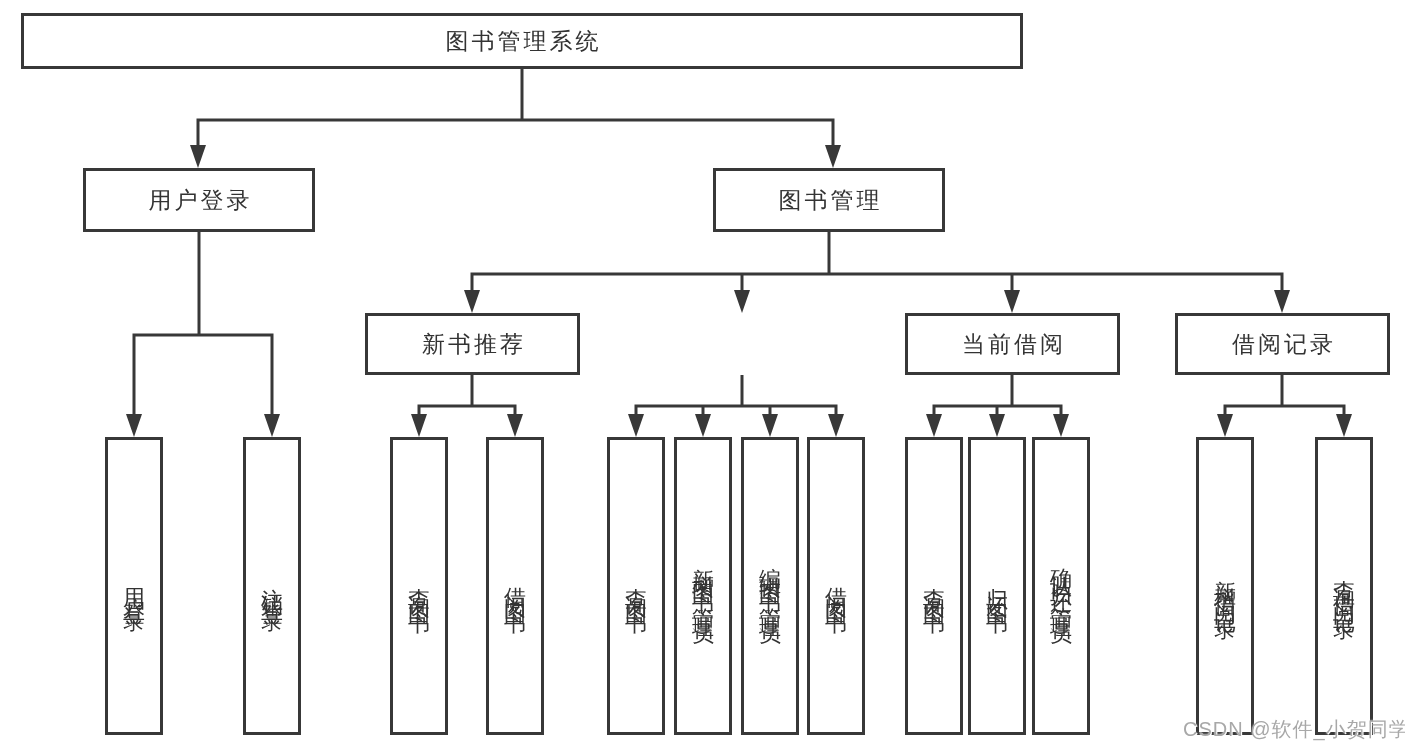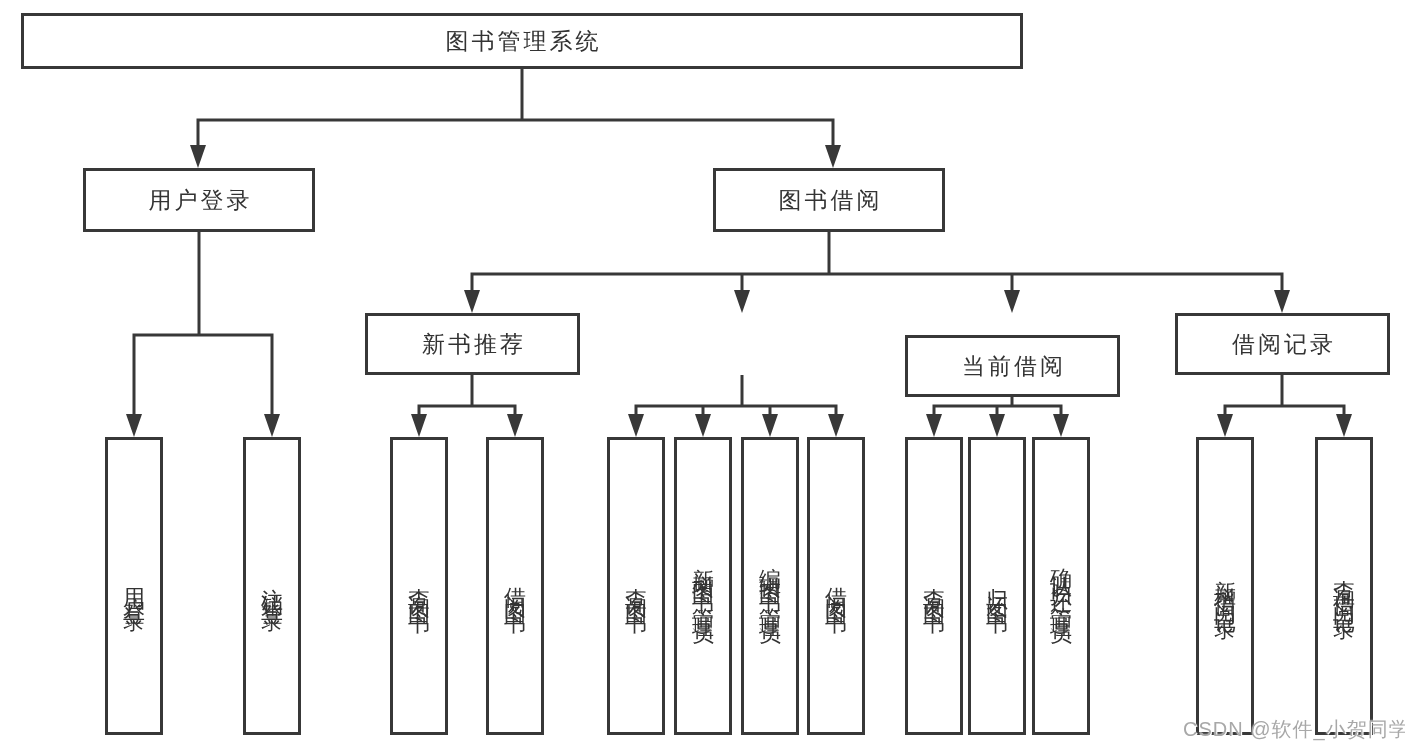--- a/index.html
+++ b/index.html
@@ -44,21 +44,21 @@
     letter-spacing: 8px;
     line-height: 1;
   }
   
   .n-root      { left: 21px;   top: 13px;  width: 1002px; height: 56px; }
   .n-login     { left: 83px;   top: 168px; width: 232px;  height: 64px; }
   .n-mgmt      { left: 713px;  top: 168px; width: 232px;  height: 64px; }
   .n-l3        { top: 313px; width: 215px; height: 62px; }
   .n-rec       { left: 365px; }
   .n-bor       { left: 635px; }
-  .n-cur       { left: 905px; margin-top: 22px; }
+  .n-cur       { left: 905px; }
   .n-log       { left: 1175px; }
   .leaf        { top: 437px; width: 58px; height: 298px; }
   .lf-1  { left: 105px; }
   .lf-2  { left: 243px; }
   .lf-3  { left: 390px; }
   .lf-4  { left: 486px; }
   .lf-5  { left: 607px; }
   .lf-6  { left: 674px; }
   .lf-7  { left: 741px; }
   .lf-8  { left: 807px; }
@@ -132,21 +132,21 @@
       <polygon points="989,414 1005,414 997,437"></polygon>
       <polygon points="1053,414 1069,414 1061,437"></polygon>
       <polygon points="1217,414 1233,414 1225,437"></polygon>
       <polygon points="1336,414 1352,414 1344,437"></polygon>
     </g>
   </svg>
 
   <div class="node hbox n-root">图书管理系统</div>
 
   <div class="node hbox n-login">用户登录</div>
-  <div class="node hbox n-mgmt">图书借阅</div>
+  <div class="node hbox n-mgmt">图书管理</div>
 
   <div class="node hbox n-l3 n-rec">新书推荐</div>
   <div class="node hbox n-l3 n-cur">当前借阅</div>
   <div class="node hbox n-l3 n-log">借阅记录</div>
 
   <div class="node vbox leaf lf-1">用户登录</div>
   <div class="node vbox leaf lf-2">注销登录</div>
   <div class="node vbox leaf lf-3">查询图书</div>
   <div class="node vbox leaf lf-4">借阅图书</div>
   <div class="node vbox leaf lf-5">查询图书</div>

